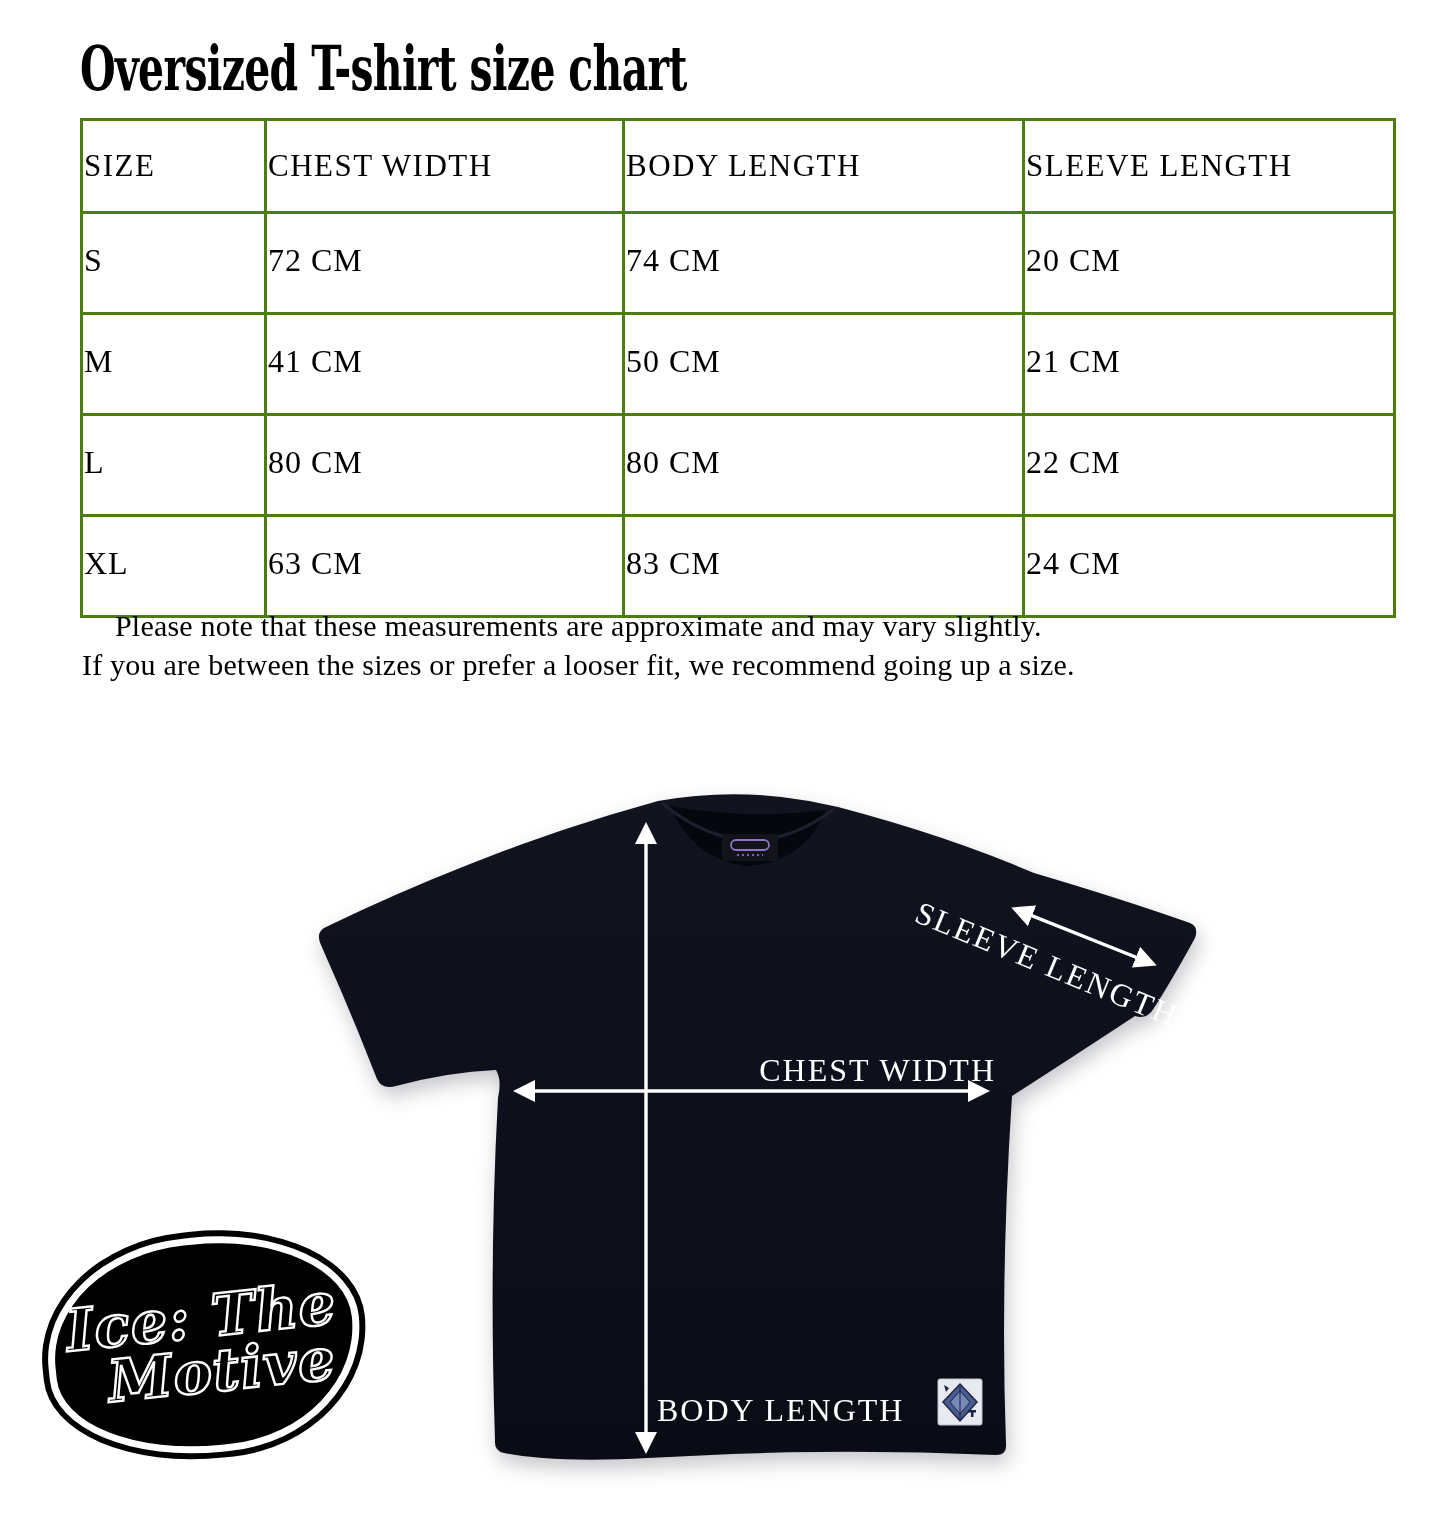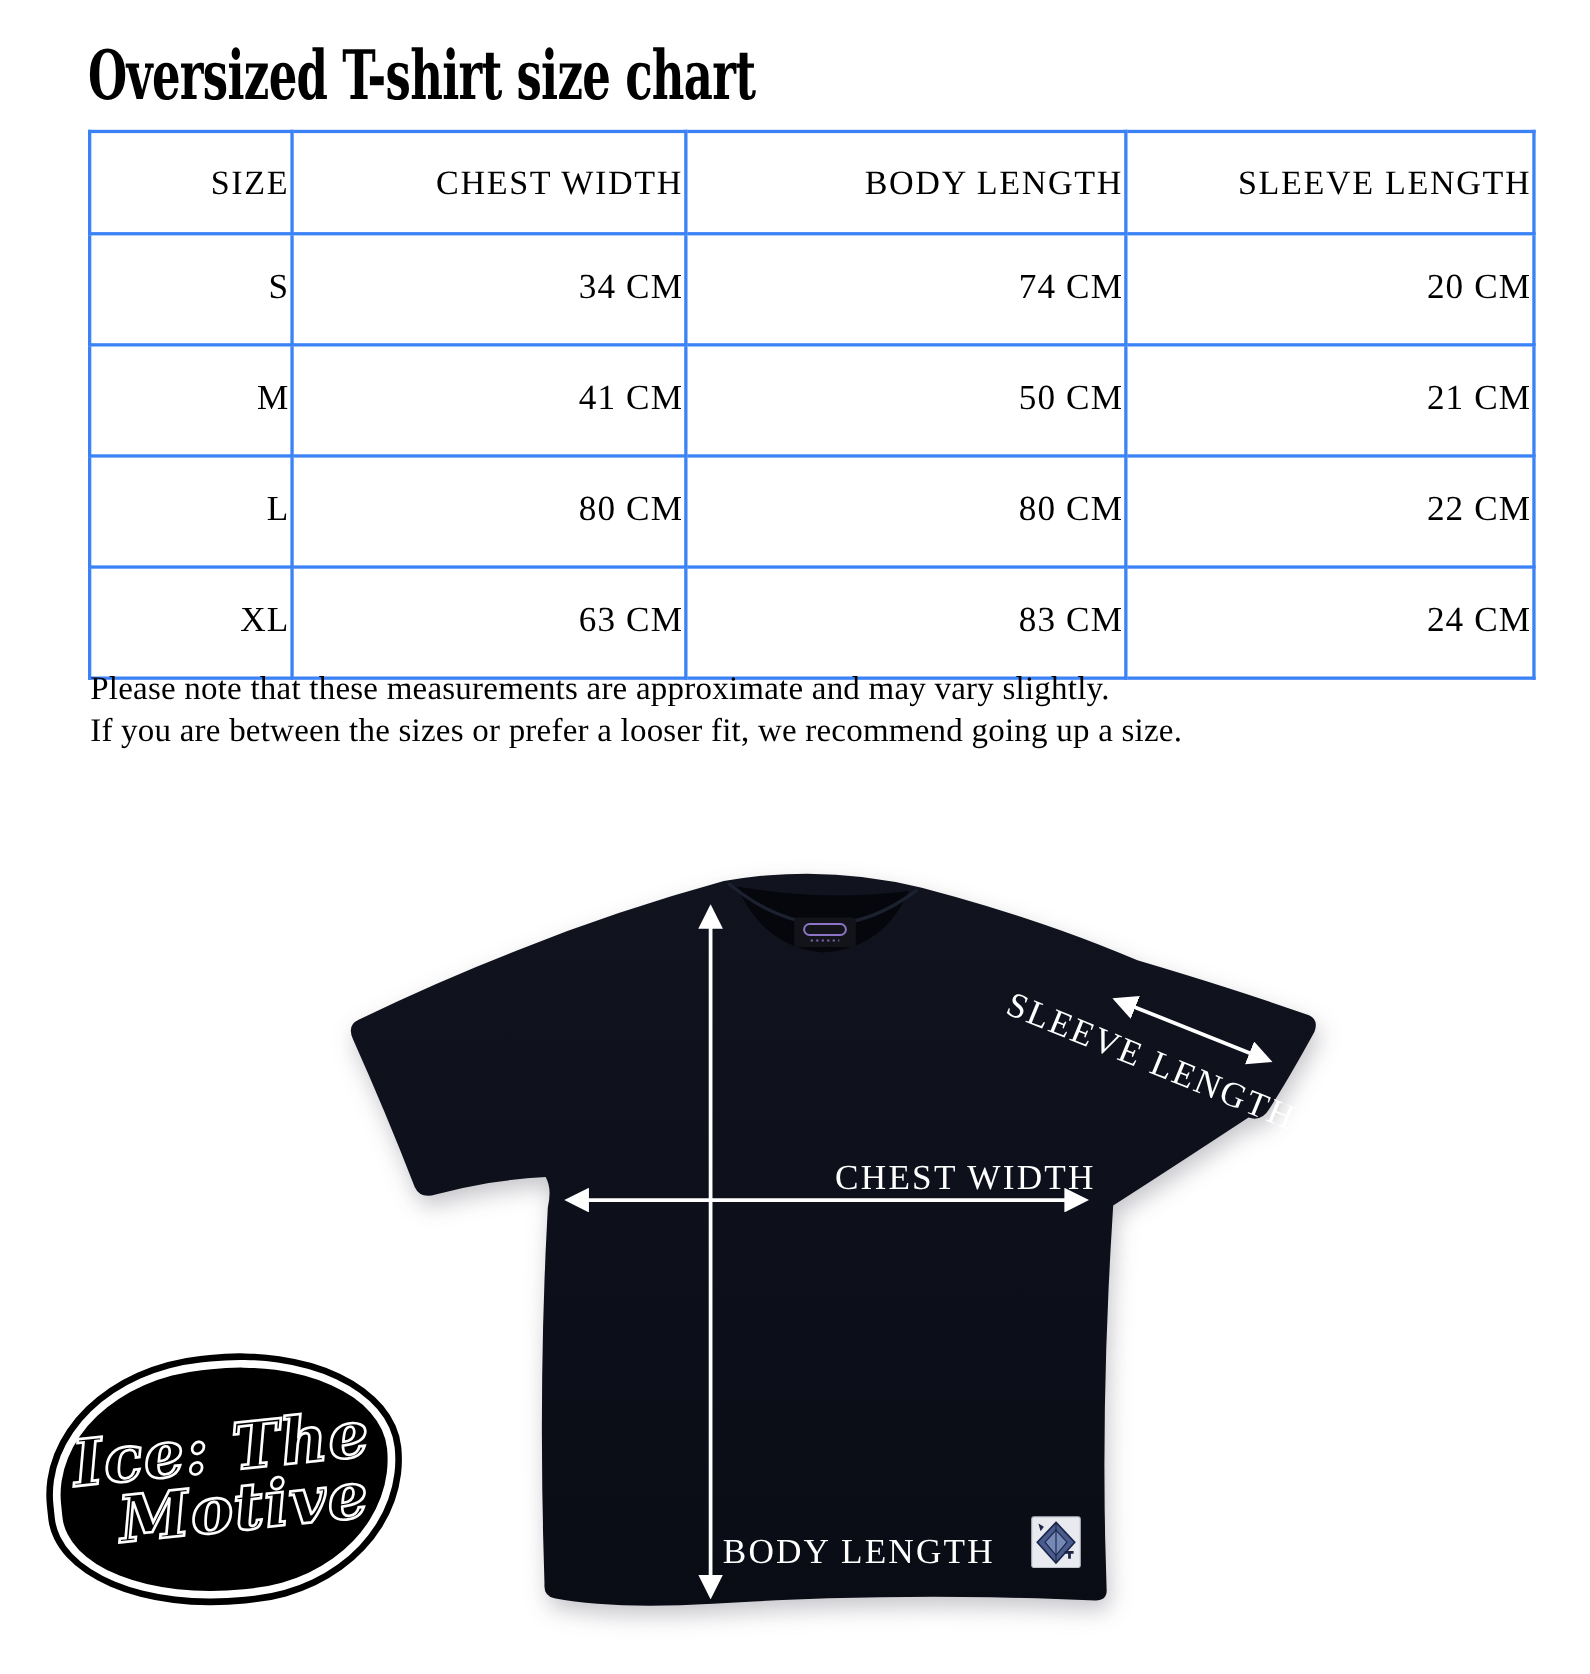--- a/index.html
+++ b/index.html
@@ -7,28 +7,28 @@
         font-family:"Liberation Serif", serif;color:#000;padding-left:36px;}
 
   
   .title{position:absolute;left:80px;top:36px;margin:0;
          font-family:"DejaVu Serif", serif;font-weight:800;font-size:62px;line-height:66px;
          letter-spacing:-1px;transform:scaleX(.66);transform-origin:left top;white-space:nowrap;}
 
   
   table.size{position:absolute;left:80px;top:118px;width:1313px;border-collapse:collapse;
              table-layout:fixed;}
-  table.size th,table.size td{border:3px solid #3b82f6;text-align:right;vertical-align:middle;
+  table.size th,table.size td{border:3px solid #4d7c0f;text-align:left;vertical-align:middle;
              font-family:"Liberation Serif", serif;background:#fff;}
   table.size th{height:88px;font-size:31px;font-weight:400;letter-spacing:1.5px;}
   table.size td{height:91px;font-size:32px;letter-spacing:1px;padding-bottom:6px;}
   col.c1{width:184px;} col.c2{width:358px;} col.c3{width:400px;} col.c4{width:371px;}
 
   
-  .note{position:absolute;left:82px;top:606px;font-size:30px;line-height:39px;letter-spacing:.2px;}
+  .note{position:absolute;left:82px;top:606px;font-size:30px;line-height:39px;letter-spacing:.2px;text-align:center;}
 
   
   svg.diagram{position:absolute;left:0;top:0;width:1445px;height:1522px;}
   .shirt-shadow{filter:drop-shadow(3px 9px 10px rgba(50,50,70,.28));}
   text.meas{font-family:"Liberation Serif", serif;fill:#ffffff;font-size:32px;letter-spacing:2px;}
 
   
   .logo{position:absolute;left:38px;top:1230px;width:336px;height:242px;}
   .blob{position:absolute;left:16px;top:14px;right:20px;bottom:26px;background:#000;
         border-radius:48% 52% 46% 54% / 55% 45% 58% 42%;transform:rotate(-6deg);
@@ -57,21 +57,21 @@
       <tr>
         <th>SIZE</th>
         <th>CHEST WIDTH</th>
         <th>BODY LENGTH</th>
         <th>SLEEVE LENGTH</th>
       </tr>
     </thead>
     <tbody>
       <tr>
         <td>S</td>
-        <td>34 CM</td>
+        <td>72 CM</td>
         <td>74 CM</td>
         <td>20 CM</td>
       </tr>
       <tr>
         <td>M</td>
         <td>41 CM</td>
         <td>50 CM</td>
         <td>21 CM</td>
       </tr>
       <tr>

